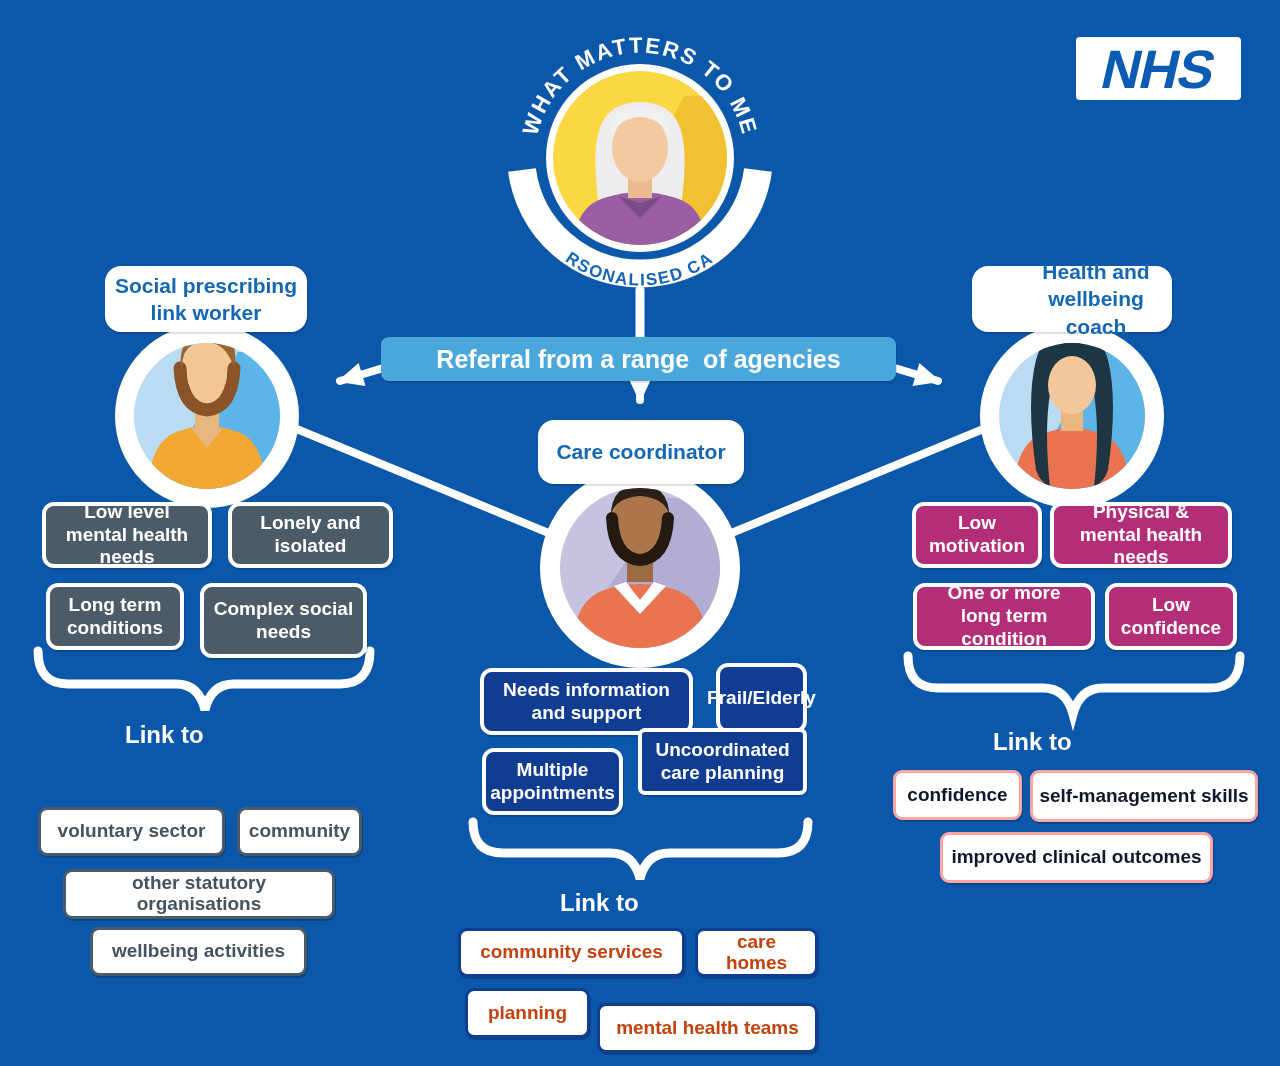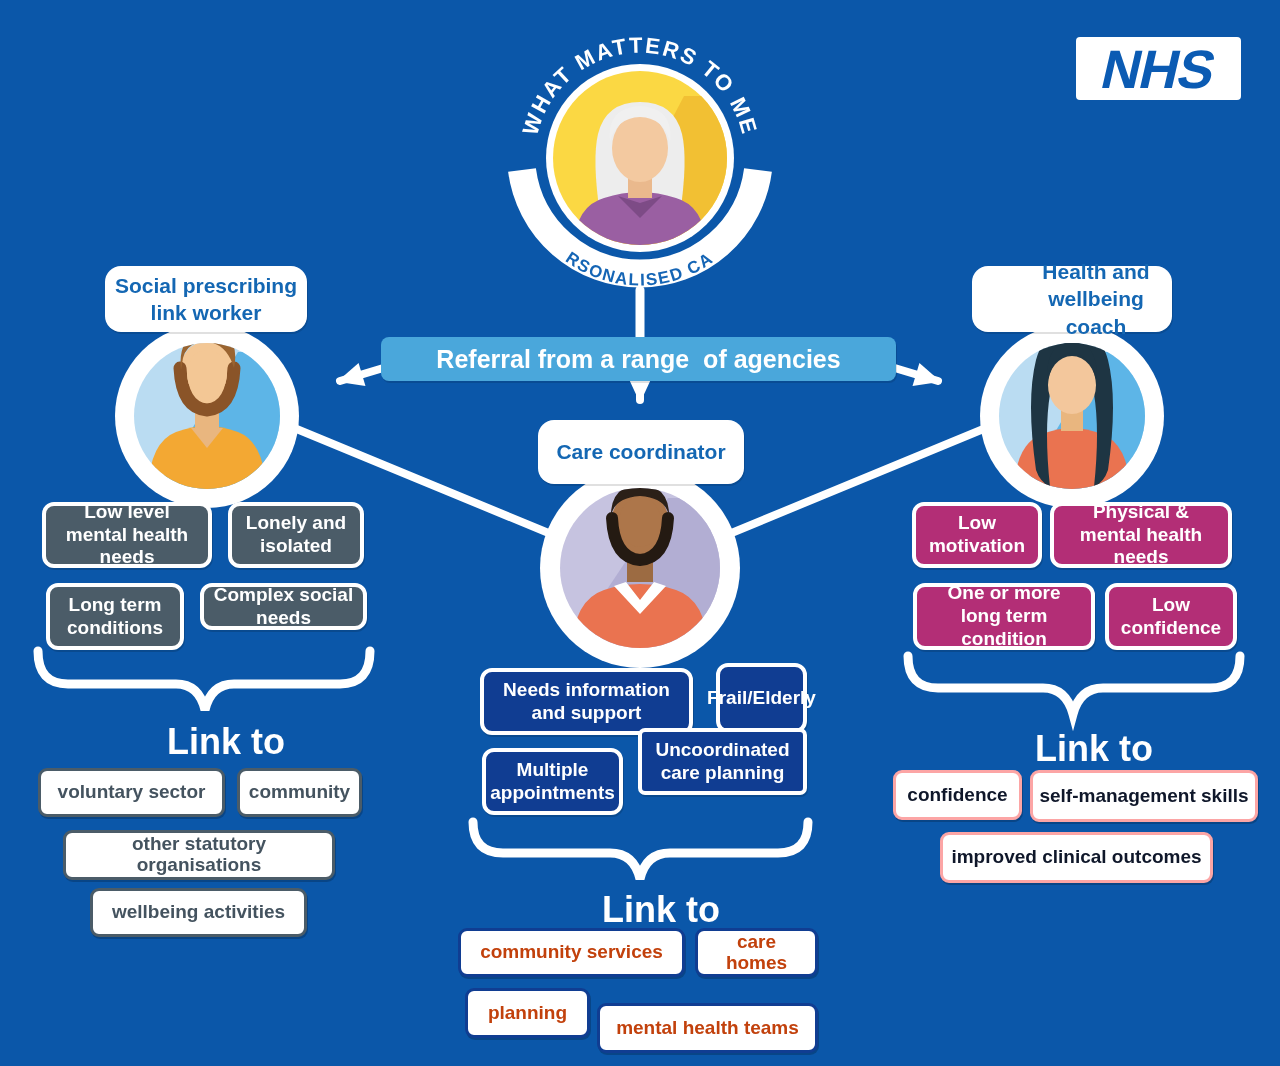--- a/index.html
+++ b/index.html
@@ -23,53 +23,53 @@
   .banner{left:381px;top:337px;width:515px;height:44px;background:#4aa7db;border-radius:8px;
     color:#ffffff;font-weight:bold;font-size:25px;white-space:pre;box-shadow:1px 2px 0 rgba(0,0,0,.12);}
 
   
   .need{border:4px solid #ffffff;border-radius:12px;color:#ffffff;font-weight:bold;
     font-size:19px;line-height:1.2;padding:4px 8px;box-shadow:1px 2px 0 rgba(0,0,0,.15);}
   .slate{background:#4b5c68;}
   .navy {background:#103d92;}
   .mag  {background:#b32e76;}
   .l1{left:42px; top:502px;width:170px;height:66px;}
-  .l2{left:228px;top:502px;width:136px;height:66px;}
+  .l2{left:228px;top:502px;width:165px;height:66px;}
   .l3{left:46px; top:583px;width:138px;height:67px;}
-  .l4{left:200px;top:583px;width:167px;height:47px;}
+  .l4{left:200px;top:583px;width:167px;height:75px;}
   .c1{left:480px;top:668px;width:213px;height:67px;}
   .c2{left:716px;top:663px;width:91px; height:70px;}
   .c3{left:482px;top:748px;width:141px;height:67px;}
   .c4{left:638px;top:728px;width:169px;height:67px;border-radius:7px;}
   .r1{left:912px; top:502px;width:130px;height:66px;}
   .r2{left:1050px;top:502px;width:182px;height:66px;}
   .r3{left:913px; top:583px;width:182px;height:67px;}
   .r4{left:1105px;top:583px;width:132px;height:67px;}
 
   
   .linkbox{background:#ffffff;border-radius:9px;font-weight:bold;font-size:19px;
     line-height:1.1;padding:2px 6px;box-shadow:1px 2px 0 rgba(0,0,0,.2);}
-  .lb-slate{border:3px solid #4b5c68;color:#44535f;}
+  .lb-slate{border:3px solid #4b5c68;color:#44535f;margin-top:39px;}
   .lb-navy {border:3px solid #103d92;color:#c2410c;}
   .lb-mag  {border:3px solid #fca5a5;color:#0f172a;}
   .w1{left:38px; top:768px;width:187px;height:49px;}
   .w2{left:237px;top:768px;width:125px;height:49px;}
   .w3{left:63px; top:830px;width:272px;height:50px;}
   .w4{left:90px; top:888px;width:217px;height:49px;}
   .x1{left:458px;top:928px;width:227px;height:49px;}
   .x2{left:695px;top:928px;width:123px;height:49px;}
   .x3{left:465px;top:988px;width:125px;height:50px;}
   .x4{left:597px;top:988px;width:221px;height:50px;margin-top:15px;}
   .y1{left:893px; top:770px;width:129px;height:50px;}
   .y2{left:1030px;top:770px;width:228px;height:52px;}
   .y3{left:940px; top:832px;width:273px;height:51px;}
   .y4{left:983px; top:893px;width:190px;height:50px;}
 
   
-  .linkto{color:#ffffff;font-weight:bold;font-size:36px;width:160px;text-align:right;}
+  .linkto{color:#ffffff;font-weight:bold;font-size:24px;width:160px;text-align:left;}
   .lt-left  {left:125px;top:721px;}
   .lt-center{left:560px;top:889px;}
   .lt-right {left:993px;top:728px;}
 
   
   .nhs{left:1076px;top:37px;width:165px;height:63px;background:#ffffff;border-radius:4px;}
   .nhs span{color:#0b5bb3;font-weight:bold;font-size:54px;letter-spacing:-1px;
     transform:skewX(-13deg);display:inline-block;line-height:1;}
 </style>
 </head>

